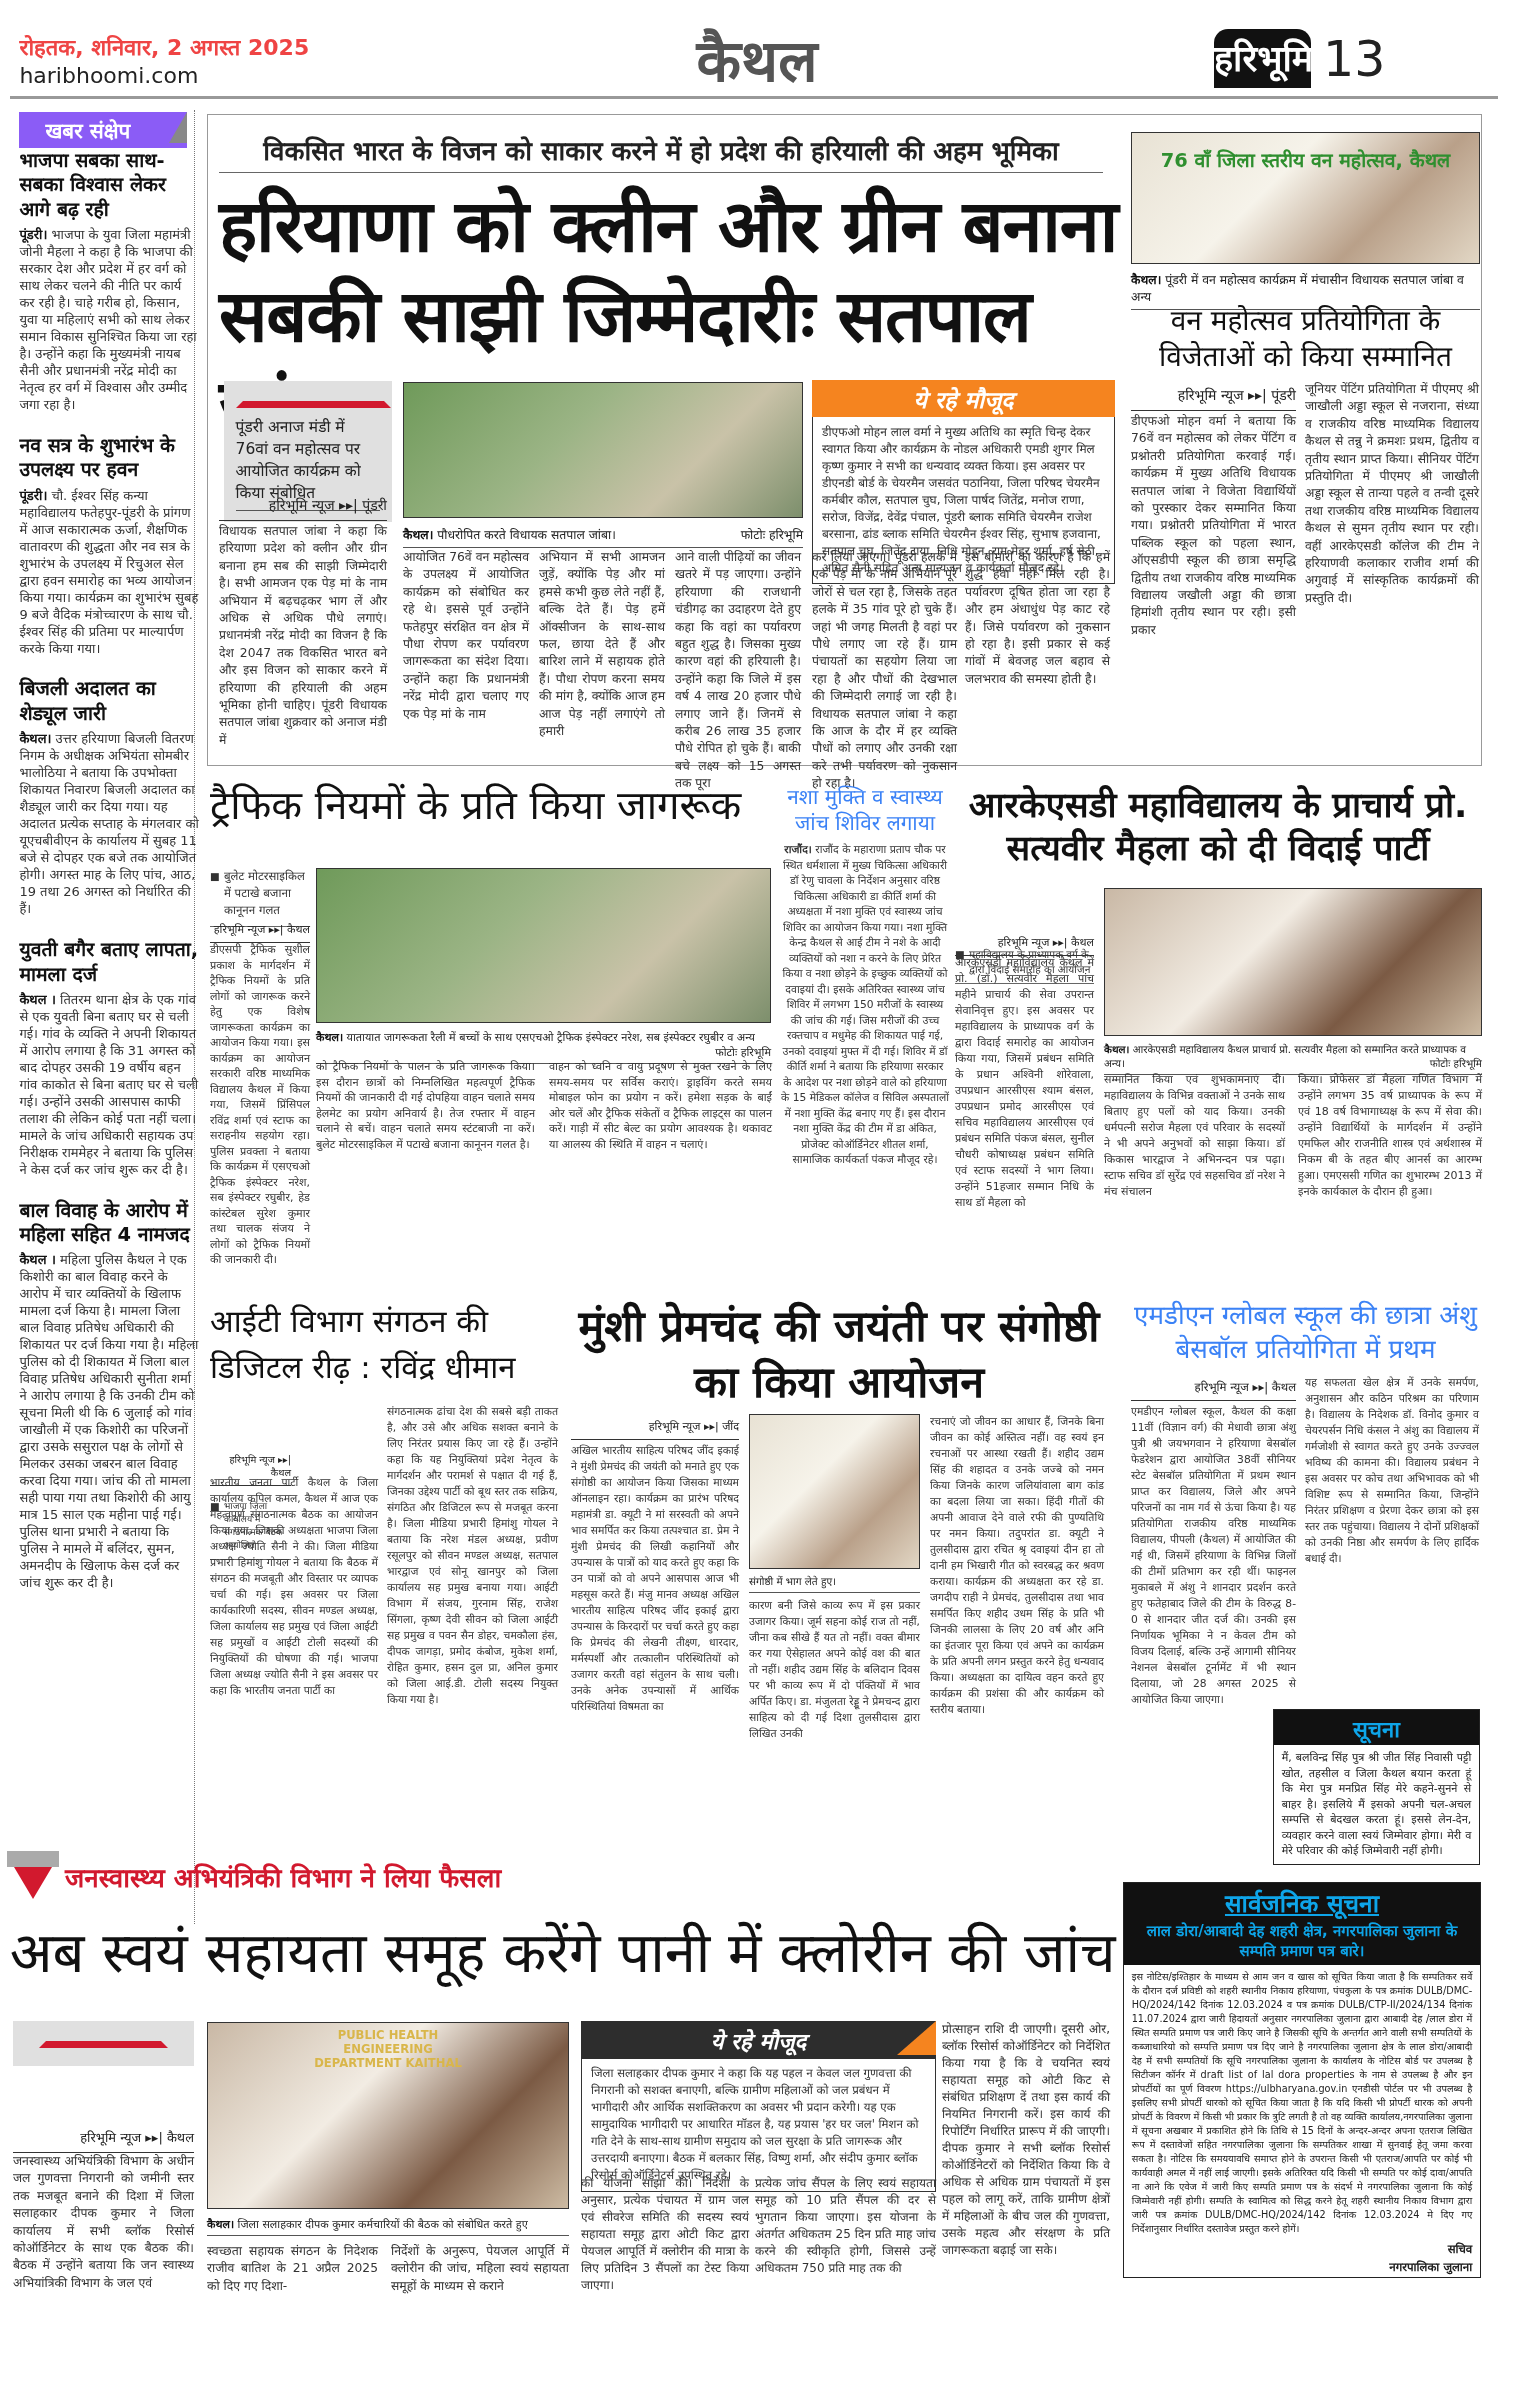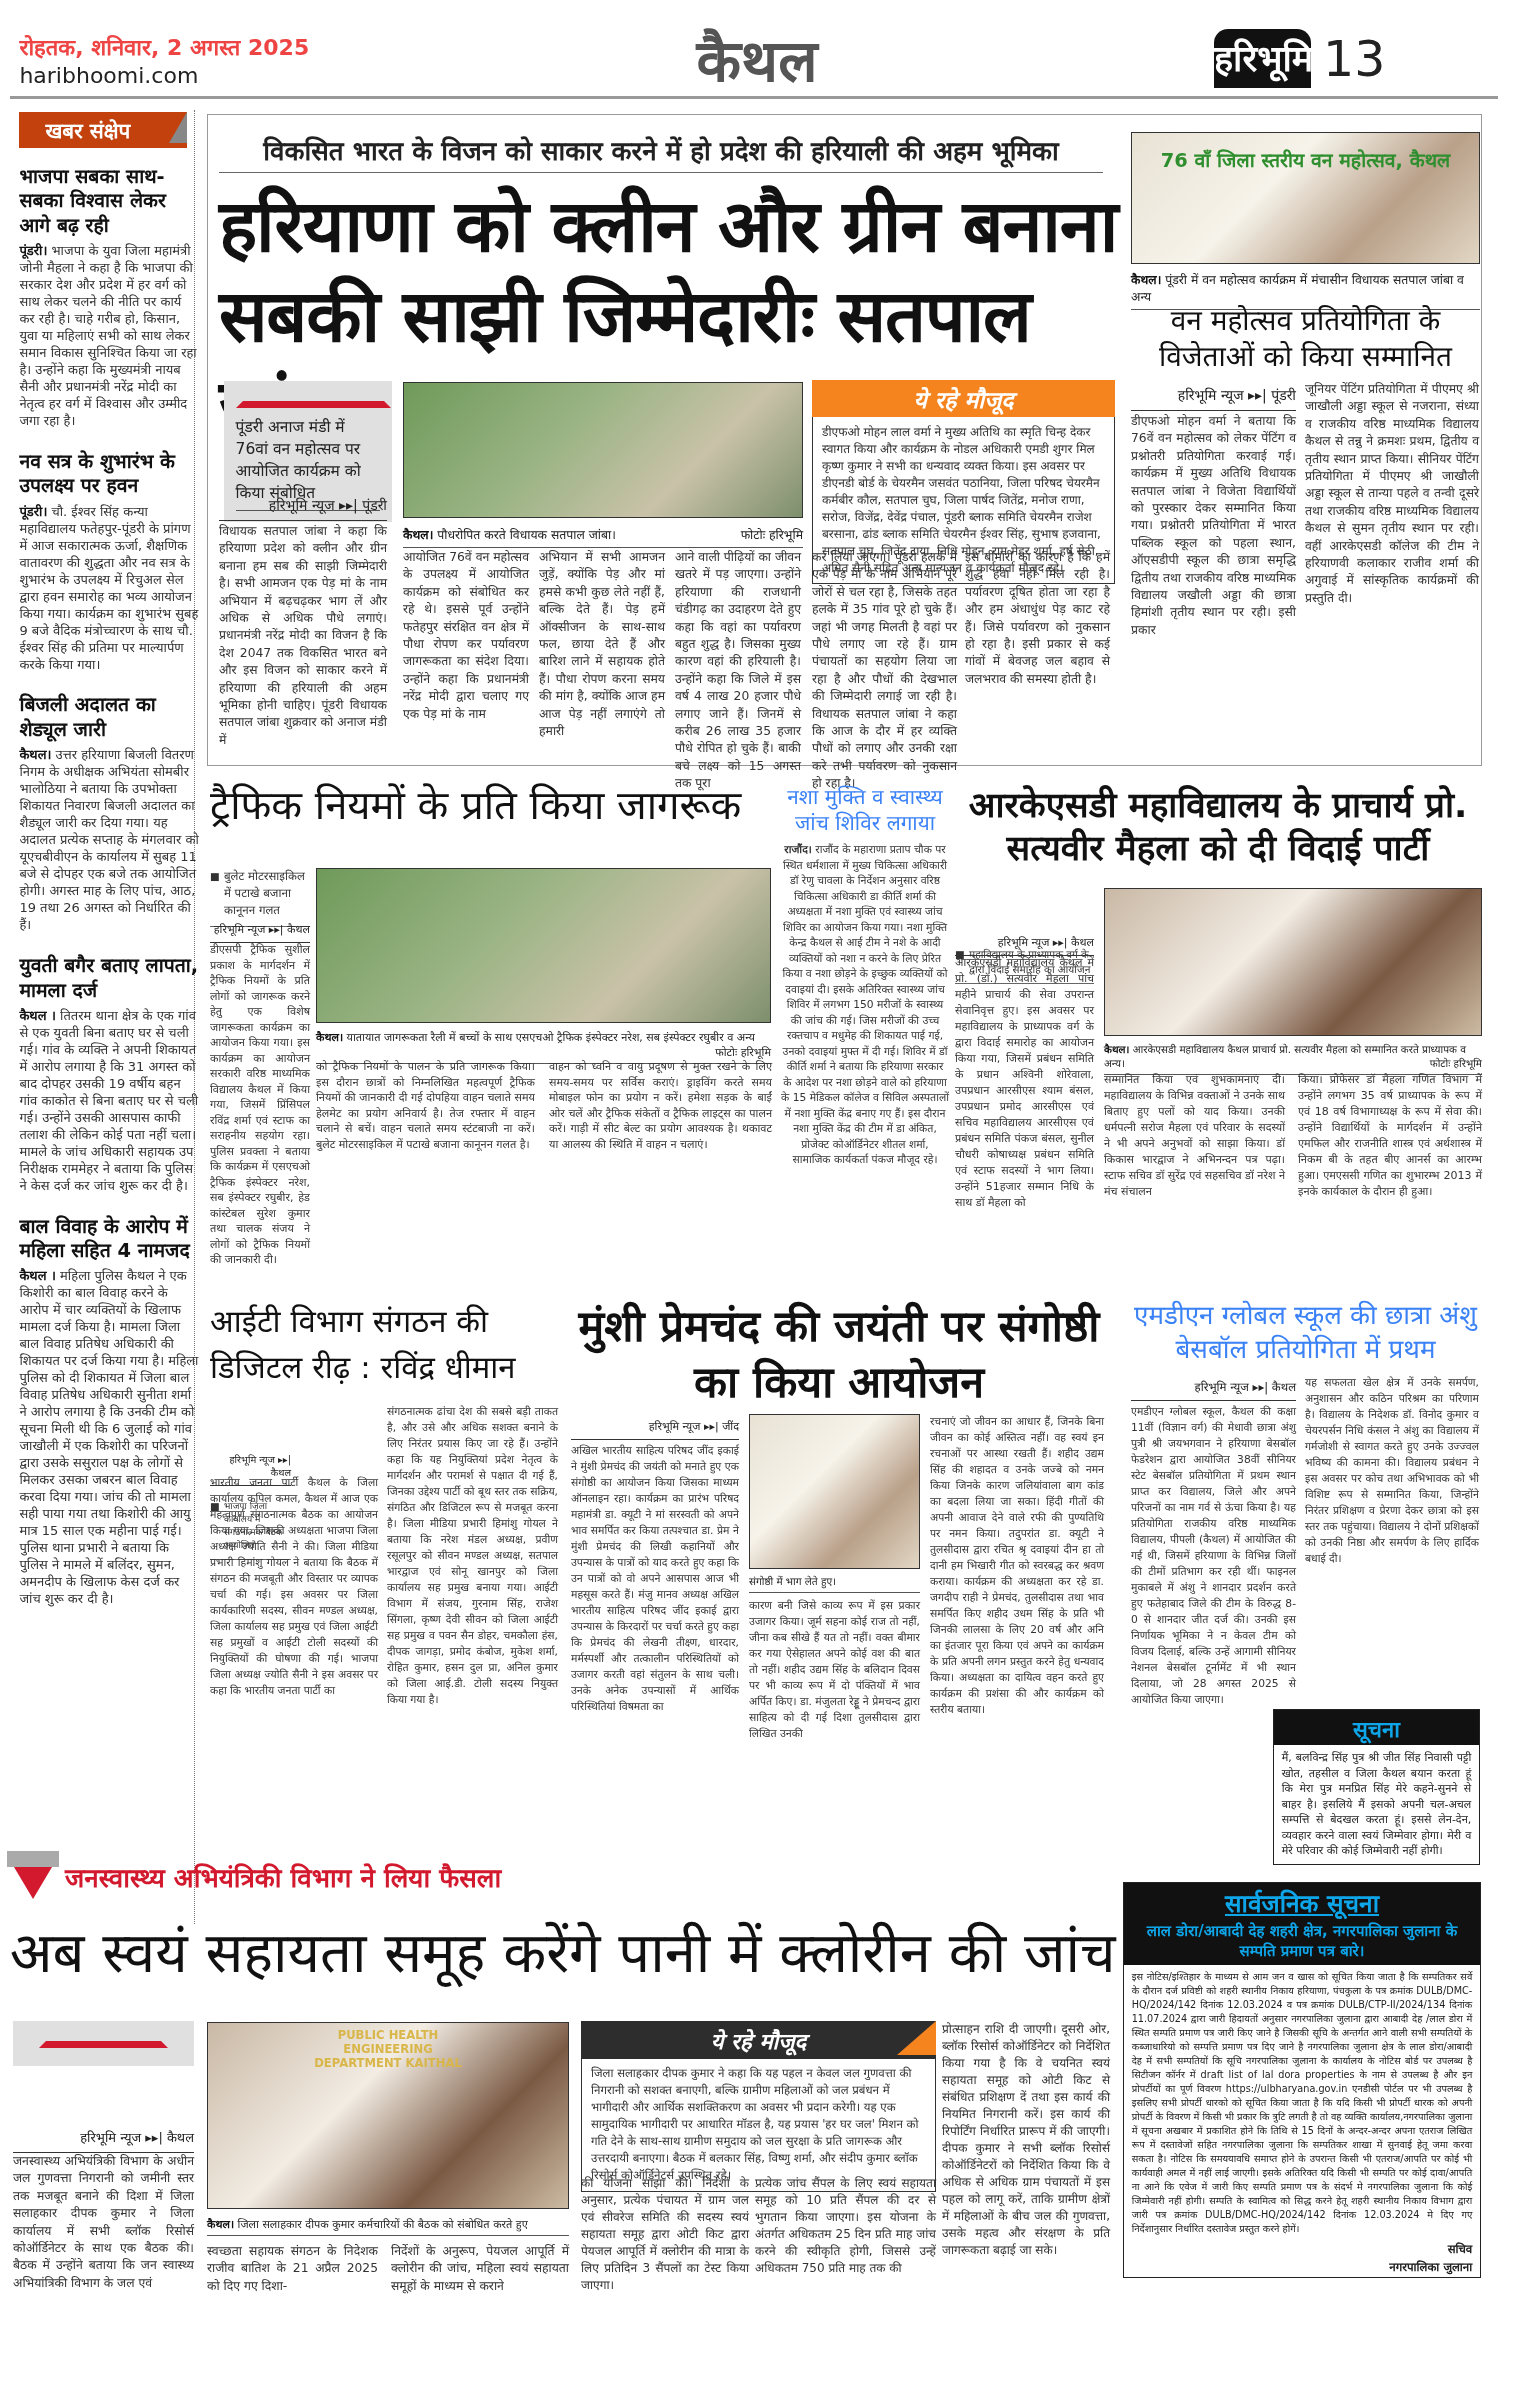--- a/index.html
+++ b/index.html
@@ -6,21 +6,21 @@
 body{width:1514px;height:2401px;background:#fff;font-family:"DejaVu Sans","Liberation Sans",sans-serif;color:#222;position:relative;overflow:hidden}
 .abs{position:absolute}
 .hdr-date{left:19.4px;top:31px;font-size:22px;font-weight:bold;color:#ef4444}
 .hdr-site{left:19.4px;top:63px;font-size:22px;color:#222}
 .hdr-city{left:0;width:1514px;top:19.4px;text-align:center;font-size:58px;font-weight:bold;color:#555}
 .hdr-logo{left:1214px;top:29px;width:97px;height:59px;background:#111;color:#fff;border-radius:14px 14px 0 0;font-size:36px;font-weight:bold;text-align:center;line-height:59px}
 .hdr-page{left:1323px;top:31px;font-size:49px;color:#222}
 .hdr-rule{left:9.7px;top:96px;width:1488px;height:3.2px;background:#999}
 .sidebar{left:19.4px;top:112px;width:181px;height:1795px}
 .side-sep{left:194px;top:110px;width:0;height:1814px;border-left:1.3px dotted #777}
-.badge{background:#c2410c;color:#fff;font-weight:bold;font-size:20.7px;padding:3.9px 0 3.9px 26px;width:168px;position:relative;margin-bottom:17px}
+.badge{background:#8b5cf6;color:#fff;font-weight:bold;font-size:20.7px;padding:3.9px 0 3.9px 26px;width:168px;position:relative;margin-bottom:1px}
 .badge:after{content:"";position:absolute;right:0;top:0;border-style:solid;border-width:0 0 31px 18px;border-color:transparent transparent #888 transparent}
 .s-item h3{font-size:19.4px;line-height:24.5px;font-weight:bold;color:#111;margin-bottom:3.9px}
 .s-item p{font-size:13px;line-height:17px;color:#333;margin-bottom:20.7px;text-align:left}
 .s-item p b{color:#111}
 .frame{left:207px;top:114px;width:1275px;height:652px;border:1.3px solid #999}
 .kicker{left:219px;top:132px;width:884px;font-size:26px;font-weight:bold;color:#222;border-bottom:1.9px solid #666;padding-bottom:3.9px;text-align:center}
 .mega{left:219px;top:181px;width:904px;font-size:72px;line-height:90px;font-weight:bold;color:#111;letter-spacing:-1.3px}
 .photo{background:linear-gradient(135deg,#6f9a5a,#9bb485 40%,#c9c2a8 70%,#7d8f6c);border:0.6px solid #333}
 .photo.indoor{background:linear-gradient(135deg,#c9b8a5,#f2ece3 40%,#7b5a44 70%,#cdbba3)}
 .photo.people{background:linear-gradient(135deg,#e8e2d4,#f6f3ea 40%,#b9a089 70%,#e2d7c5)}

